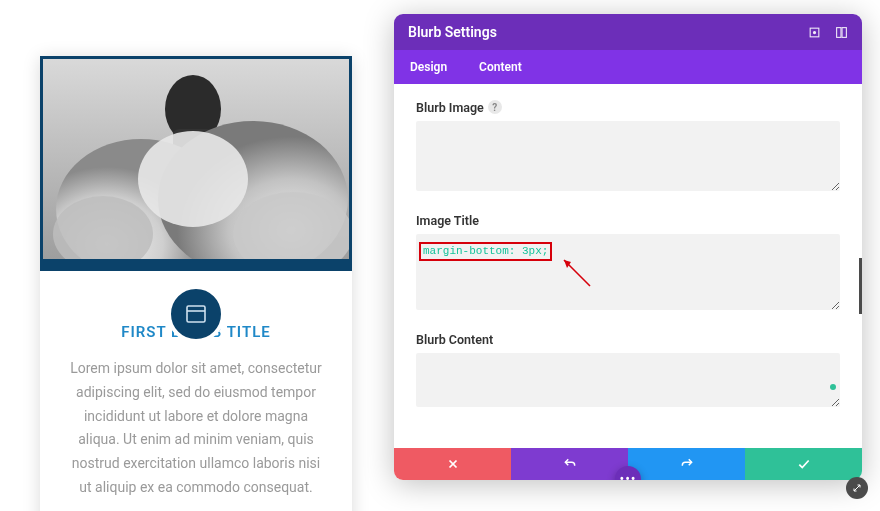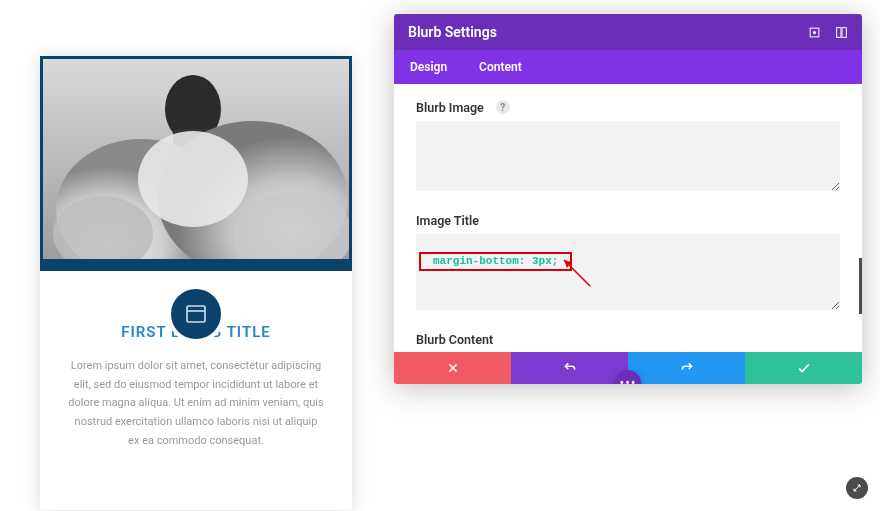--- a/index.html
+++ b/index.html
@@ -59,35 +59,35 @@
   }
   .blurb-title {
     color: #1f88c7;
     font-size: 15px;
     letter-spacing: 1px;
     font-weight: 600;
     margin-bottom: 10px;
   }
   .blurb-desc {
     color: #9a9a9a;
-    font-size: 11px;
+    font-size: 14px;
     line-height: 1.7;
     margin-top: 16px;
   }
   
   .settings-panel {
     position: absolute;
     right: 18px;
     top: 14px;
     width: 468px;
     background: #fff;
     box-shadow: 0 4px 30px rgba(0,0,0,0.25);
-    border-radius: 3px;
+    border-radius: 9px;
     overflow: hidden;
-    height: 370px;
+    height: 466px;
     display: flex;
     flex-direction: column;
   }
   .panel-header {
     background: #6c2eb9;
     color: #fff;
     height: 36px;
     display: flex;
     align-items: center;
     padding: 0 14px;
@@ -119,21 +119,21 @@
     background: #fff;
     position: relative;
   }
   .field-label {
     font-size: 12.5px;
     font-weight: 600;
     color: #333;
     margin-bottom: 6px;
     display: flex;
     align-items: flex-start;
-    gap: 12px;
+    gap: 4px;
   }
   .help-badge {
     width: 14px; height: 14px;
     border-radius: 50%;
     background: #e8e8e8;
     font-size: 10px;
     font-weight: 700;
     color: #888;
     display:flex;align-items:center;justify-content:center;
     cursor: pointer;
@@ -148,26 +148,26 @@
     font-family: "Courier New", monospace;
     font-size: 11px;
     padding: 6px 8px;
     margin-bottom: 18px;
     color: #333;
   }
   .field-textarea.small { min-height: 54px; }
   .title-box-wrap { position: relative; }
   .title-highlight {
     position: absolute;
-    left: 3px; top: 18px;
+    left: 3px; top: 8px;
     border: 2px solid #d6000b;
-    padding: 1px 12px 2px;
+    padding: 1px 2px 2px;
     font-family: "Courier New", monospace;
     font-size: 11px;
-    font-weight: 700;
+    font-weight: 400;
     color: #15c39a;
     pointer-events: none;
     background: transparent;
   }
   .arrow-annot {
     position: absolute;
     left: 142px;
     top: 22px;
     pointer-events: none;
   }

